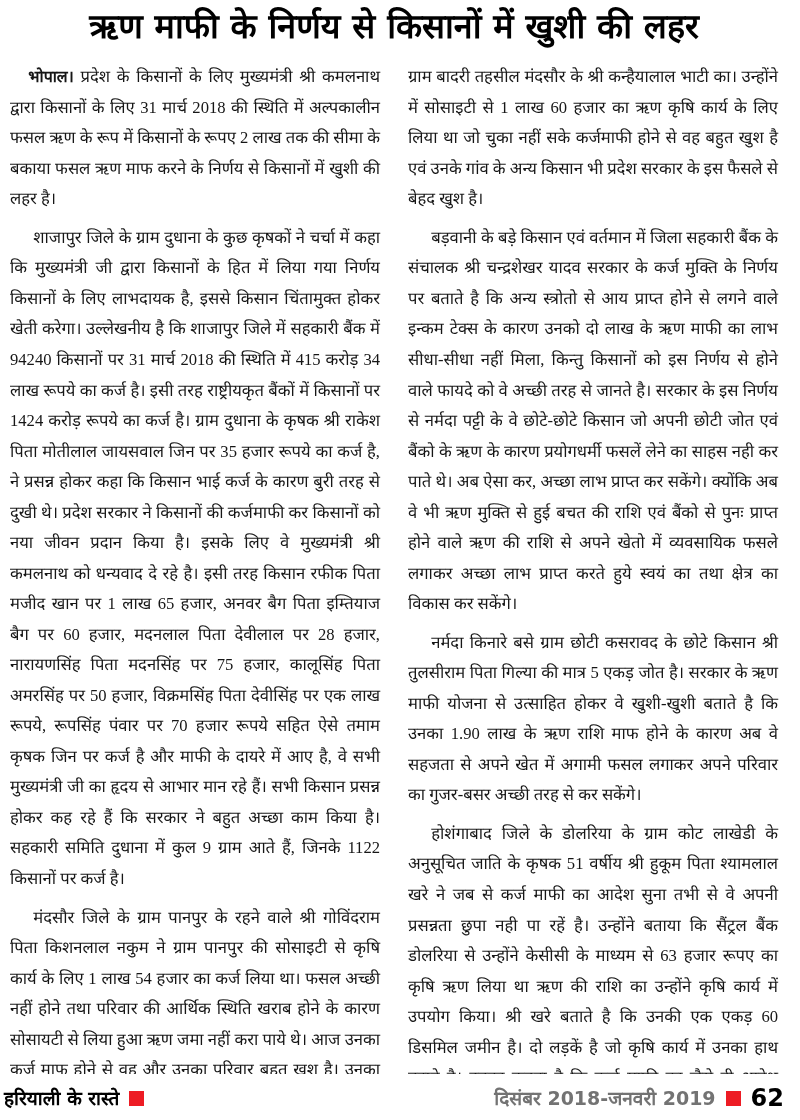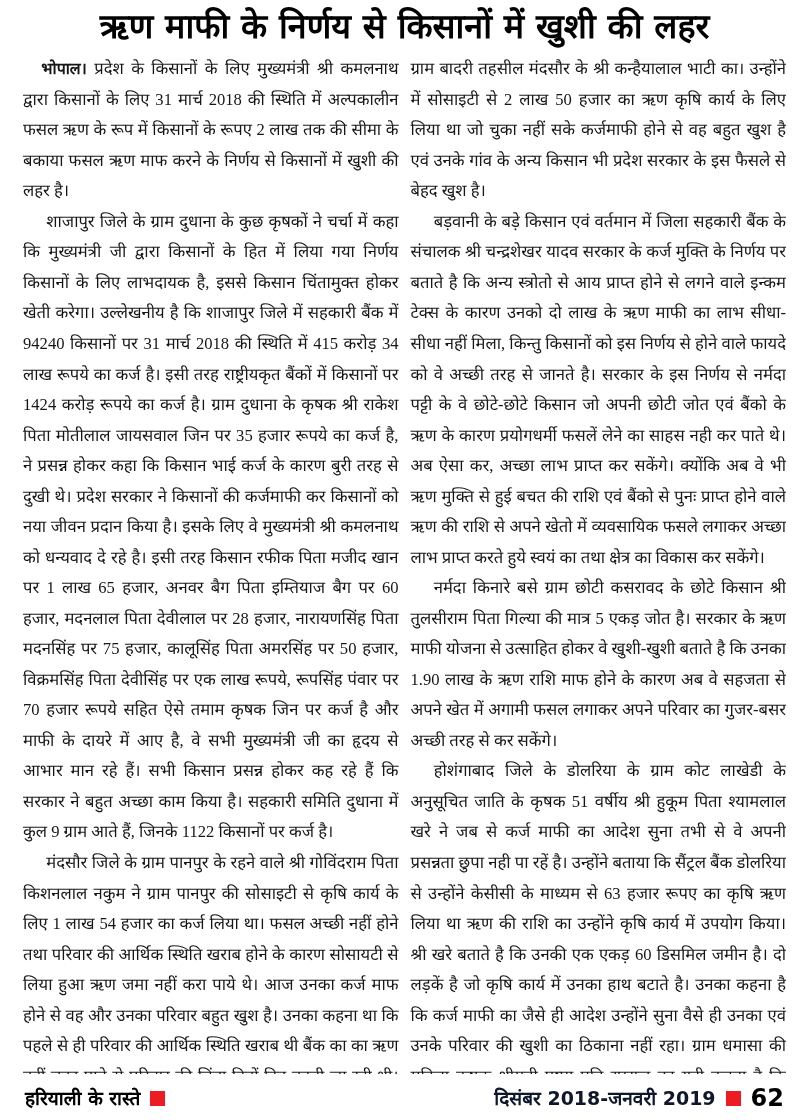--- a/index.html
+++ b/index.html
@@ -14,21 +14,21 @@
     position: relative;
     font-family: "Liberation Serif", "DejaVu Serif", serif;
     color: #161616;
   }
   .page {
     width: 800px;
     height: 1120px;
     display: flex;
     flex-direction: column;
     box-sizing: border-box;
-    padding: 4px 14px 6px 23px;
+    padding: 4px 14px 6px 2px;
   }
   h1.headline {
     margin: 0 0 6px 0;
     text-align: center;
     font-family: "DejaVu Sans", "Liberation Sans", sans-serif;
     font-weight: 800;
     font-size: 34px;
     line-height: 1.3;
     color: #000000;
     letter-spacing: 0px;
@@ -41,21 +41,21 @@
   }
   .col {
     flex: 1 1 0;
     min-width: 0;
     font-size: 16.6px;
     line-height: 1.84;
     text-align: justify;
     text-justify: inter-word;
   }
   .col p {
-    margin: 0;
+    margin: 8px;
     padding: 0;
   }
   .col p.indent {
     text-indent: 1.4em;
   }
   .dateline {
     font-weight: 700;
     font-family: "DejaVu Sans", "Liberation Sans", sans-serif;
     font-size: 16px;
   }
@@ -79,21 +79,21 @@
   .magazine-name {
     font-family: "DejaVu Sans", "Liberation Sans", sans-serif;
     font-weight: 800;
     font-size: 19px;
     color: #000;
   }
   .issue-date {
     font-family: "DejaVu Sans", "Liberation Sans", sans-serif;
     font-weight: 800;
     font-size: 19px;
-    color: #0f172a;
+    color: #737373;
   }
   .website-url {
     font-family: "Liberation Serif", "DejaVu Serif", serif;
     font-size: 19px;
     color: #111;
   }
   .page-number {
     font-family: "DejaVu Sans", "Liberation Sans", sans-serif;
     font-size: 24px;
     font-weight: 700;
@@ -118,21 +118,21 @@
       <p class="first-para">
         <strong class="dateline">भोपाल।</strong>
         <span>प्रदेश के किसानों के लिए मुख्यमंत्री श्री कमलनाथ द्वारा किसानों के लिए 31 मार्च 2018 की स्थिति में अल्पकालीन फसल ऋण के रूप में किसानों के रूपए 2 लाख तक की सीमा के बकाया फसल ऋण माफ करने के निर्णय से किसानों में खुशी की लहर है।</span>
       </p>
       <p class="indent">शाजापुर जिले के ग्राम दुधाना के कुछ कृषकों ने चर्चा में कहा कि मुख्यमंत्री जी द्वारा किसानों के हित में लिया गया निर्णय किसानों के लिए लाभदायक है, इससे किसान चिंतामुक्त होकर खेती करेगा। उल्लेखनीय है कि शाजापुर जिले में सहकारी बैंक में 94240 किसानों पर 31 मार्च 2018 की स्थिति में 415 करोड़ 34 लाख रूपये का कर्ज है। इसी तरह राष्ट्रीयकृत बैंकों में किसानों पर 1424 करोड़ रूपये का कर्ज है। ग्राम दुधाना के कृषक श्री राकेश पिता मोतीलाल जायसवाल जिन पर 35 हजार रूपये का कर्ज है, ने प्रसन्न होकर कहा कि किसान भाई कर्ज के कारण बुरी तरह से दुखी थे। प्रदेश सरकार ने किसानों की कर्जमाफी कर किसानों को नया जीवन प्रदान किया है। इसके लिए वे मुख्यमंत्री श्री कमलनाथ को धन्यवाद दे रहे है। इसी तरह किसान रफीक पिता मजीद खान पर 1 लाख 65 हजार, अनवर बैग पिता इम्तियाज बैग पर 60 हजार, मदनलाल पिता देवीलाल पर 28 हजार, नारायणसिंह पिता मदनसिंह पर 75 हजार, कालूसिंह पिता अमरसिंह पर 50 हजार, विक्रमसिंह पिता देवीसिंह पर एक लाख रूपये, रूपसिंह पंवार पर 70 हजार रूपये सहित ऐसे तमाम कृषक जिन पर कर्ज है और माफी के दायरे में आए है, वे सभी मुख्यमंत्री जी का हृदय से आभार मान रहे हैं। सभी किसान प्रसन्न होकर कह रहे हैं कि सरकार ने बहुत अच्छा काम किया है। सहकारी समिति दुधाना में कुल 9 ग्राम आते हैं, जिनके 1122 किसानों पर कर्ज है।</p>
       <p class="indent">मंदसौर जिले के ग्राम पानपुर के रहने वाले श्री गोविंदराम पिता किशनलाल नकुम ने ग्राम पानपुर की सोसाइटी से कृषि कार्य के लिए 1 लाख 54 हजार का कर्ज लिया था। फसल अच्छी नहीं होने तथा परिवार की आर्थिक स्थिति खराब होने के कारण सोसायटी से लिया हुआ ऋण जमा नहीं करा पाये थे। आज उनका कर्ज माफ होने से वह और उनका परिवार बहुत खुश है। उनका कहना था कि पहले से ही परिवार की आर्थिक स्थिति खराब थी बैंक का का ऋण नहीं चुका पाने से परिवार की चिंता दिनों दिन बढ़ती जा रही थी। अब कर्ज माफ होने से बच्चे पड़ सकेंगे।</p>
 
     </div>
 
     <div class="col">
-      <p>ग्राम बादरी तहसील मंदसौर के श्री कन्हैयालाल भाटी का। उन्होंने में सोसाइटी से 2 लाख 50 हजार का ऋण कृषि कार्य के लिए लिया था जो चुका नहीं सके कर्जमाफी होने से वह बहुत खुश है एवं उनके गांव के अन्य किसान भी प्रदेश सरकार के इस फैसले से बेहद खुश है।</p>
+      <p>ग्राम बादरी तहसील मंदसौर के श्री कन्हैयालाल भाटी का। उन्होंने में सोसाइटी से 1 लाख 60 हजार का ऋण कृषि कार्य के लिए लिया था जो चुका नहीं सके कर्जमाफी होने से वह बहुत खुश है एवं उनके गांव के अन्य किसान भी प्रदेश सरकार के इस फैसले से बेहद खुश है।</p>
       <p class="indent">बड़वानी के बड़े किसान एवं वर्तमान में जिला सहकारी बैंक के संचालक श्री चन्द्रशेखर यादव सरकार के कर्ज मुक्ति के निर्णय पर बताते है कि अन्य स्त्रोतो से आय प्राप्त होने से लगने वाले इन्कम टेक्स के कारण उनको दो लाख के ऋण माफी का लाभ सीधा-सीधा नहीं मिला, किन्तु किसानों को इस निर्णय से होने वाले फायदे को वे अच्छी तरह से जानते है। सरकार के इस निर्णय से नर्मदा पट्टी के वे छोटे-छोटे किसान जो अपनी छोटी जोत एवं बैंको के ऋण के कारण प्रयोगधर्मी फसलें लेने का साहस नही कर पाते थे। अब ऐसा कर, अच्छा लाभ प्राप्त कर सकेंगे। क्योंकि अब वे भी ऋण मुक्ति से हुई बचत की राशि एवं बैंको से पुनः प्राप्त होने वाले ऋण की राशि से अपने खेतो में व्यवसायिक फसले लगाकर अच्छा लाभ प्राप्त करते हुये स्वयं का तथा क्षेत्र का विकास कर सकेंगे।</p>
       <p class="indent">नर्मदा किनारे बसे ग्राम छोटी कसरावद के छोटे किसान श्री तुलसीराम पिता गिल्या की मात्र 5 एकड़ जोत है। सरकार के ऋण माफी योजना से उत्साहित होकर वे खुशी-खुशी बताते है कि उनका 1.90 लाख के ऋण राशि माफ होने के कारण अब वे सहजता से अपने खेत में अगामी फसल लगाकर अपने परिवार का गुजर-बसर अच्छी तरह से कर सकेंगे।</p>
       <p class="indent">होशंगाबाद जिले के डोलरिया के ग्राम कोट लाखेडी के अनुसूचित जाति के कृषक 51 वर्षीय श्री हुकूम पिता श्यामलाल खरे ने जब से कर्ज माफी का आदेश सुना तभी से वे अपनी प्रसन्नता छुपा नही पा रहें है। उन्होंने बताया कि सैंट्रल बैंक डोलरिया से उन्होंने केसीसी के माध्यम से 63 हजार रूपए का कृषि ऋण लिया था ऋण की राशि का उन्होंने कृषि कार्य में उपयोग किया। श्री खरे बताते है कि उनकी एक एकड़ 60 डिसमिल जमीन है। दो लड़कें है जो कृषि कार्य में उनका हाथ बटाते है। उनका कहना है कि कर्ज माफी का जैसे ही आदेश उन्होंने सुना वैसे ही उनका एवं उनके परिवार की खुशी का ठिकाना नहीं रहा। ग्राम धमासा की महिला कृषक श्रीमती पुष्पा पति रघुराज का यही कहना है कि कर्ज माफी का आदेश जारी कर सरकार ने उन जैसी महिला कृषक पर बहुत बडा उपकार किया है। केसीसी के माध्यम से उन्होंने 69 हजार का कृषि ऋण लिया था विगत वर्षों में उनकी सोयाबीन एवं धान की फसल अपेक्षा के अनुरूप नहीं हुई इससे कर्ज चुकाने के लिए उनके मन में निराशा की भावना भर गई थी। लेकिन जैसे ही उन्हें कर्ज माफी के बारे पता चला उनकी खुशी का ठिकाना नही रहा।</p>
     </div>
 
   </div>
 
   <div class="footer">
     <div class="left-group">
       <span class="magazine-name">हरियाली के रास्ते</span>

